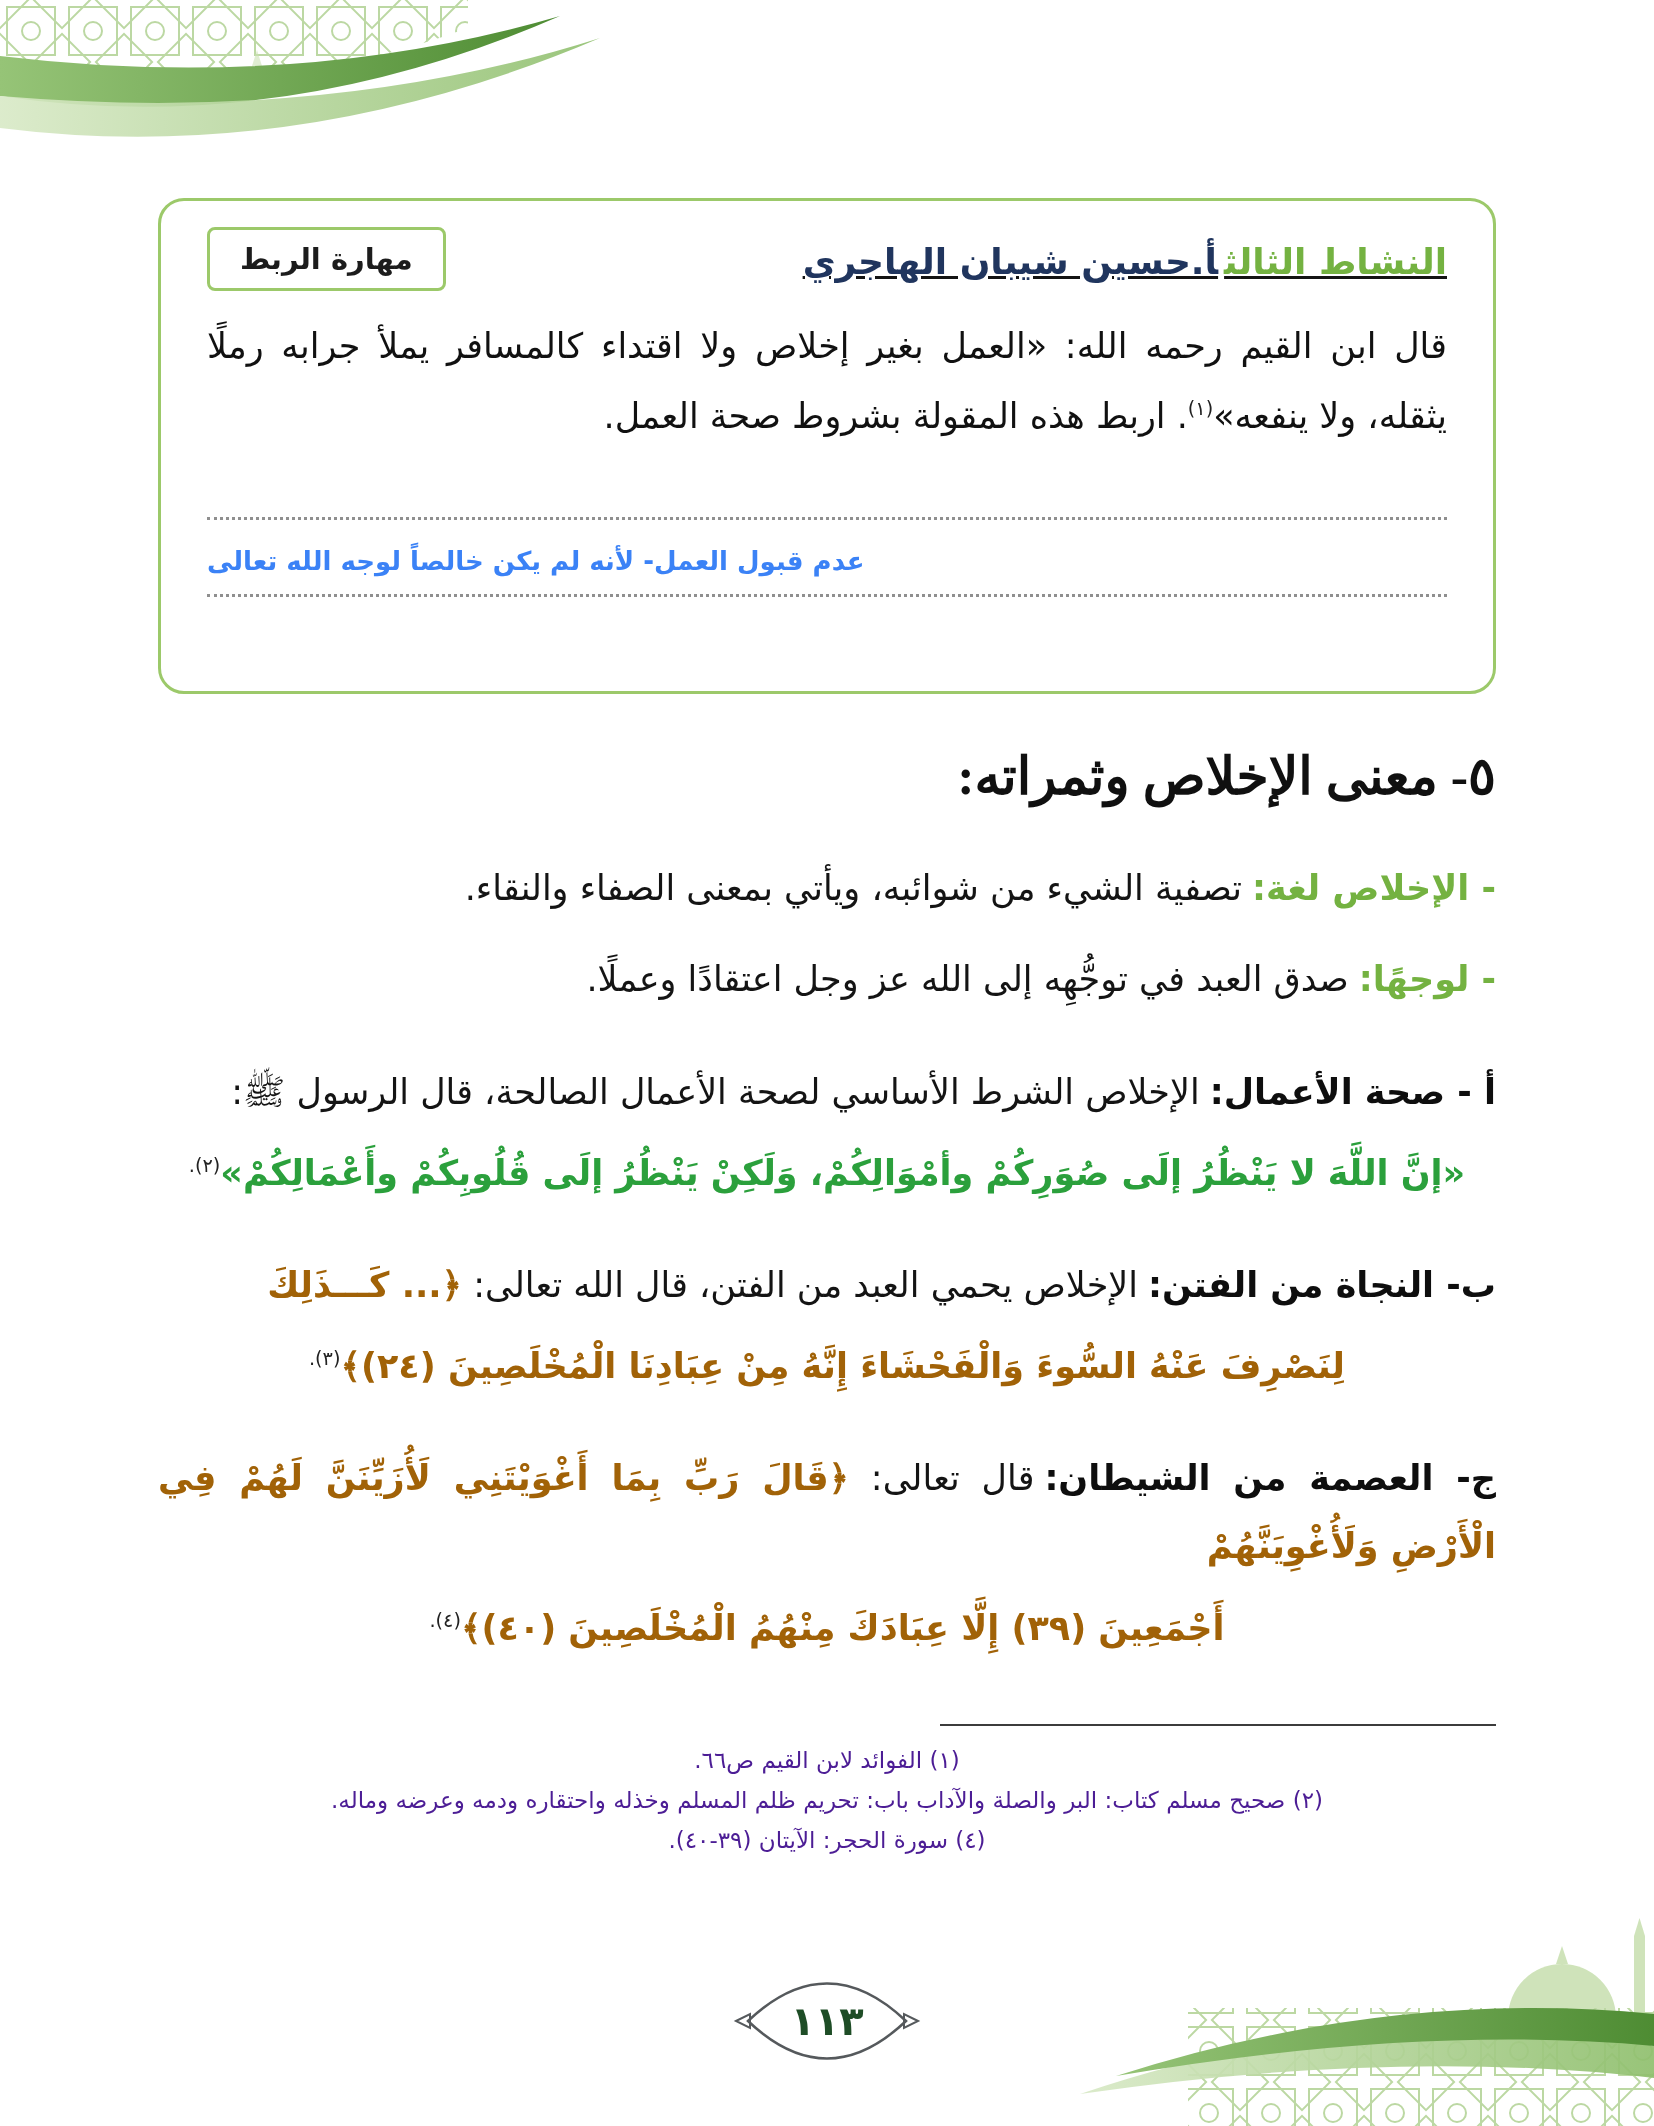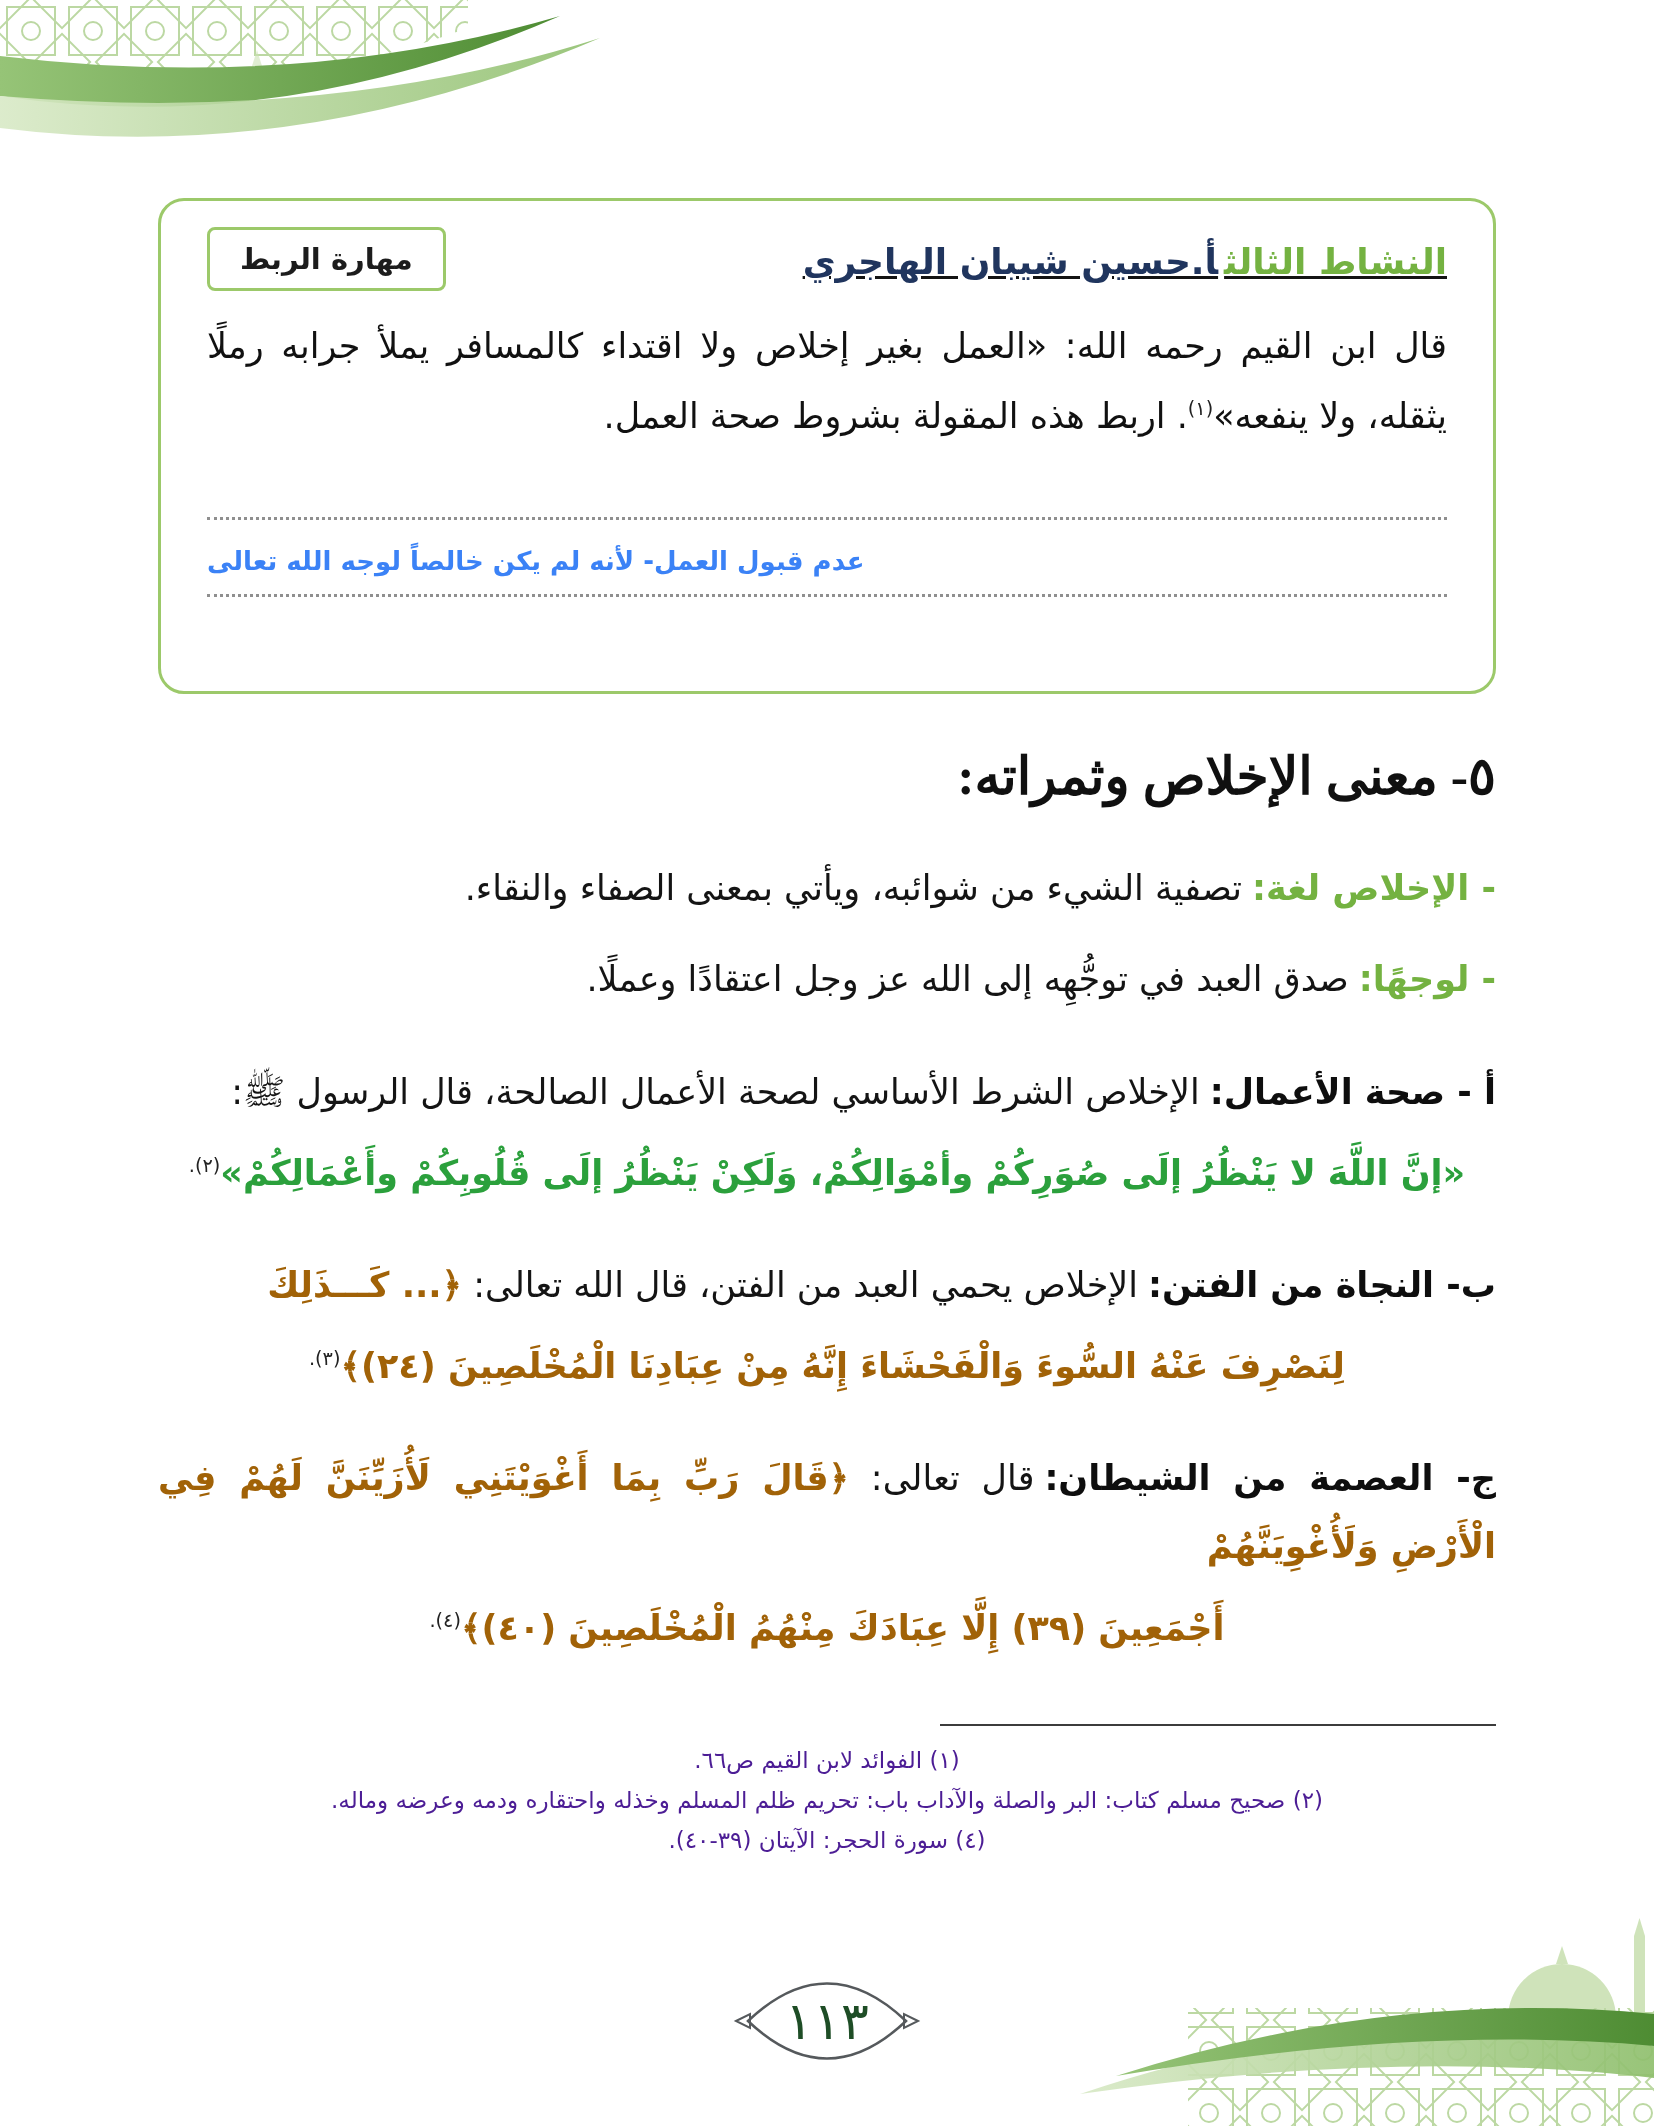--- a/index.html
+++ b/index.html
@@ -52,21 +52,21 @@
   .fn { font-size:23px; line-height:1.75; color:#4c1d95; text-align:center; }
 
   
   .page-num-wrap {
     position:absolute; bottom:44px; left:50%; transform:translateX(-50%);
     width:190px; height:122px;
   }
   .page-num-wrap svg { position:absolute; inset:0; }
   .page-num {
     position:absolute; inset:0; display:flex; align-items:center; justify-content:center;
-    font-size:52px; font-weight:normal; color:#1e4d26;
+    font-size:40px; font-weight:bold; color:#1e4d26;
   }
 </style>
 </head>
 <body>
 
 <div class="page">
 
   <svg class="decor-top" width="1654" height="170" viewBox="0 0 1654 170" xmlns="http://www.w3.org/2000/svg">
     <defs>
       <pattern id="pat1" width="62" height="62" patternUnits="userSpaceOnUse">

